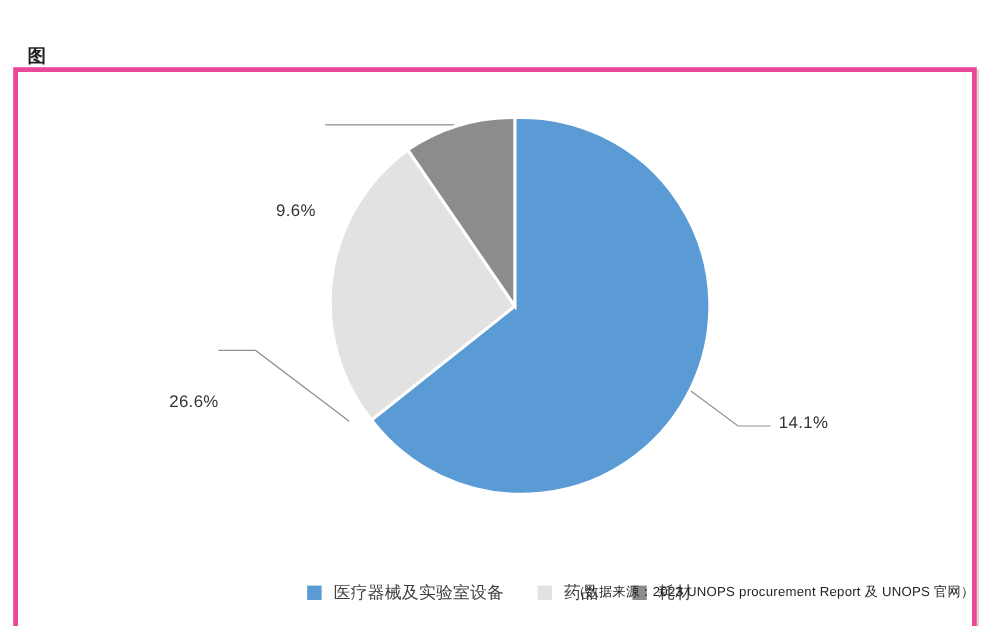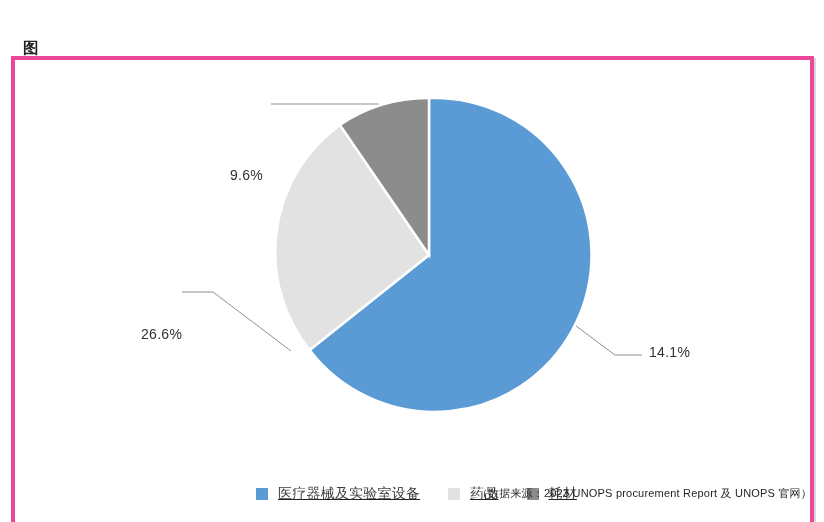--- a/index.html
+++ b/index.html
@@ -70,21 +70,20 @@
   
   .legend {
     position: absolute;
     left: 0;
     top: 425px;
     width: 803px;
     display: flex;
     justify-content: center;
     align-items: center;
     gap: 0;
-    text-decoration: underline;
   }
   .legend-item {
     display: flex;
     align-items: center;
     margin: 0 14px;
   }
   .legend-swatch {
     width: 12px;
     height: 12px;
     flex: 0 0 12px;

